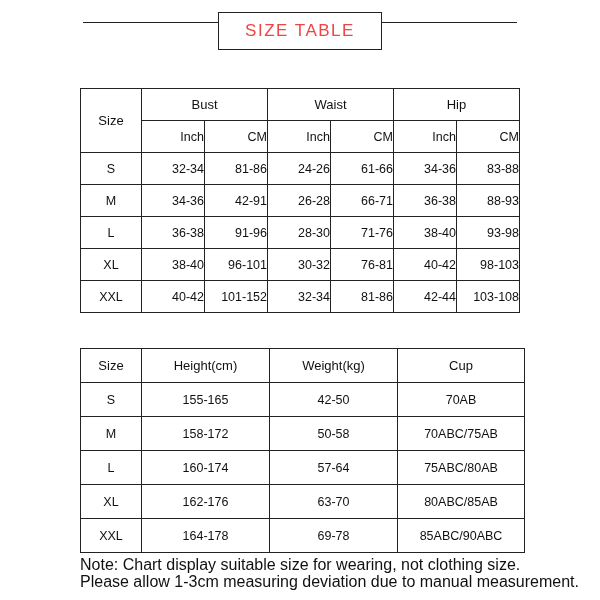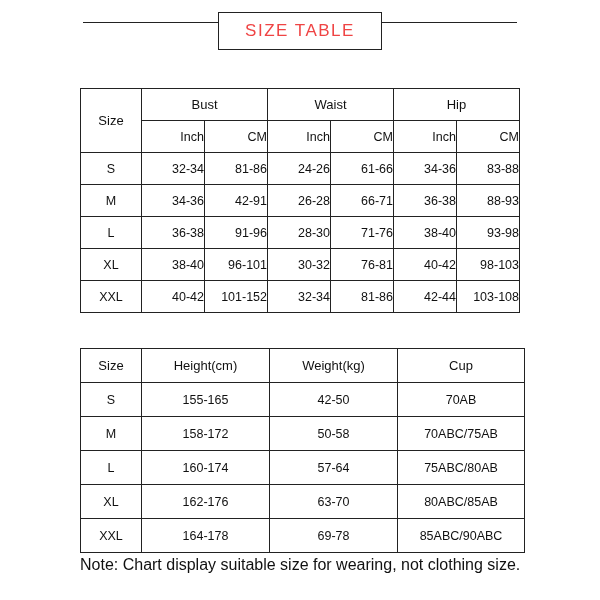--- a/index.html
+++ b/index.html
@@ -234,15 +234,16 @@
         <td class="sizecell2">XXL</td>
         <td class="col2">164-178</td>
         <td class="col3">69-78</td>
         <td class="col4">85ABC/90ABC</td>
       </tr>
     </tbody>
   </table>
 
   <div class="notes">
     <div class="line">Note: Chart display suitable size for wearing, not clothing size.</div>
+    <div class="line">Please allow 1-3cm measuring deviation due to manual measurement.</div>
   </div>
 
 </div>
 
 </body></html>

